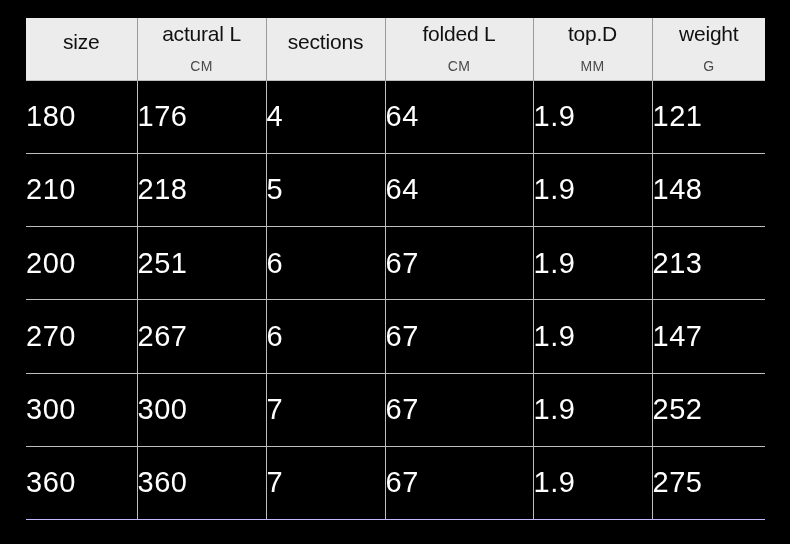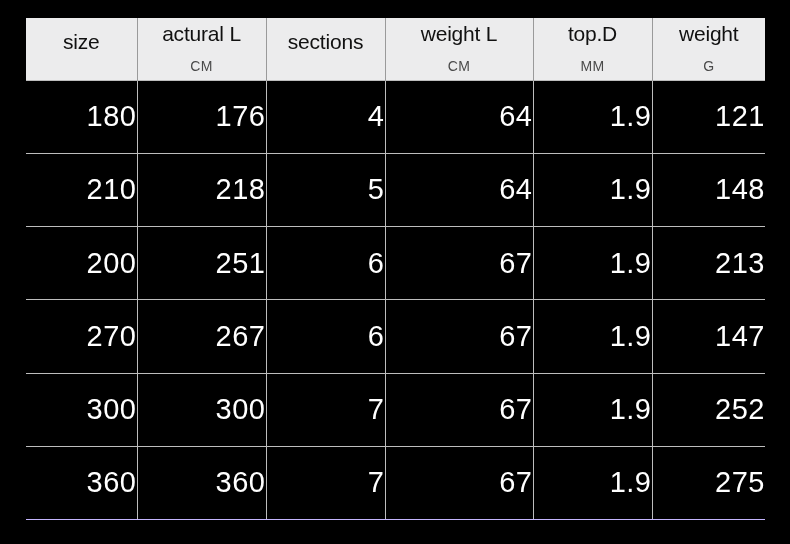--- a/index.html
+++ b/index.html
@@ -53,21 +53,21 @@
     letter-spacing:0.3px;
   }
   thead th.no-unit .hd-main { margin-top:0px; }
 
   
   tbody tr { height:70px; }
   tbody td {
     background:#000000;
     color:#ffffff;
     font-size:29px;
-    text-align:right;
+    text-align:left;
     vertical-align:middle;
     border-top:1px solid #bdbdbd;
     border-right:1px solid #bdbdbd;
     letter-spacing:0.5px;
   }
   tbody td:last-child { border-right:none;margin-left:9px; }
   tbody tr:last-child td { border-bottom:1px solid #c4b5fd; }
 </style>
 </head>
 <body>
@@ -91,21 +91,21 @@
         </th>
         <th>
           <span class="hd-main">actural L</span>
           <span class="hd-unit">CM</span>
         </th>
         <th class="no-unit">
           <span class="hd-main">sections</span>
           <span class="hd-unit"></span>
         </th>
         <th>
-          <span class="hd-main">weight L</span>
+          <span class="hd-main">folded L</span>
           <span class="hd-unit">CM</span>
         </th>
         <th>
           <span class="hd-main">top.D</span>
           <span class="hd-unit">MM</span>
         </th>
         <th>
           <span class="hd-main">weight</span>
           <span class="hd-unit">G</span>
         </th>

